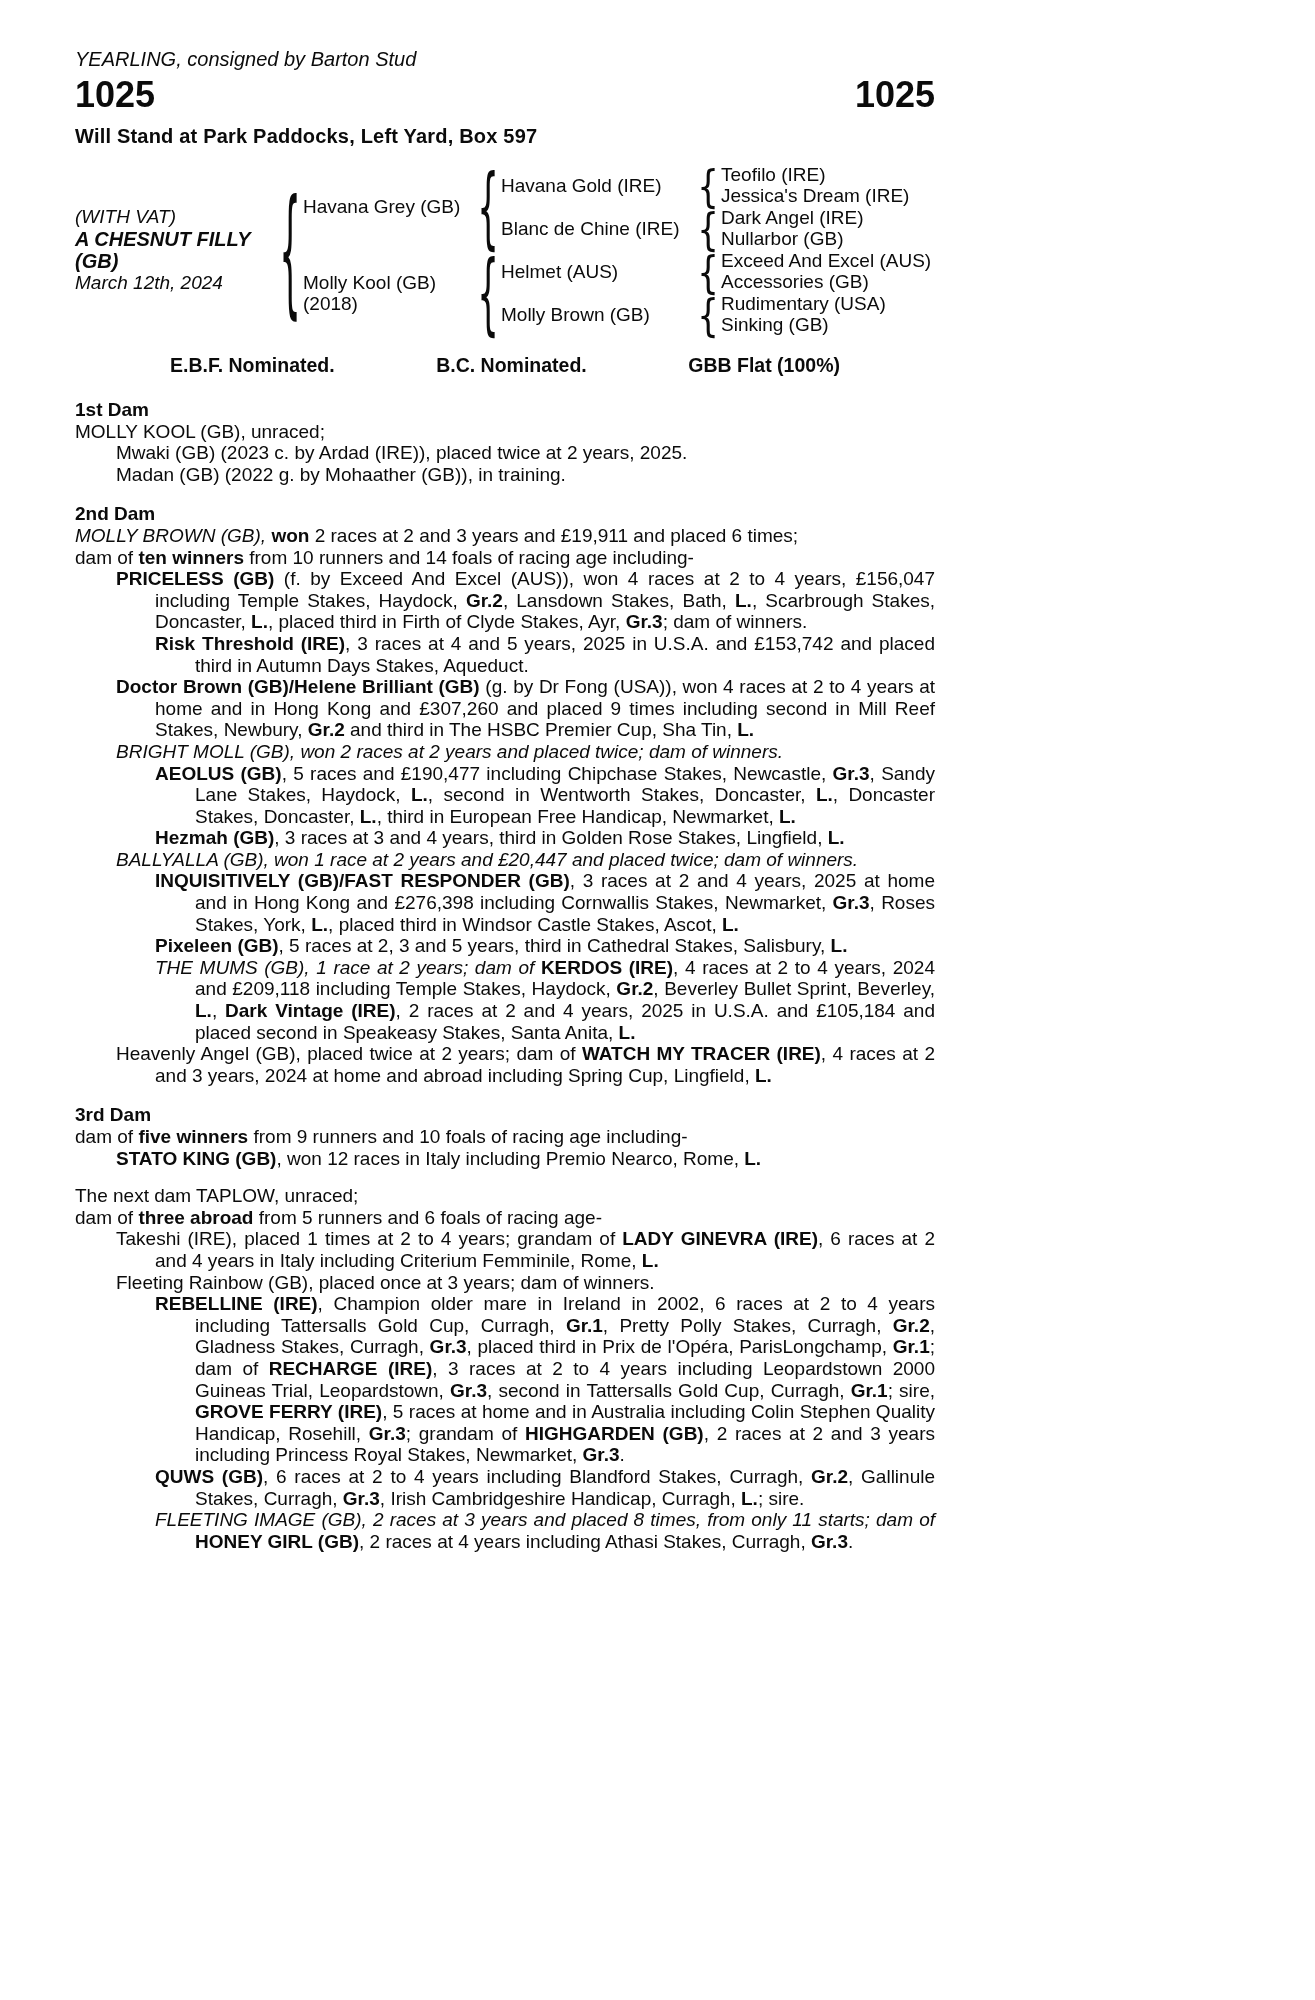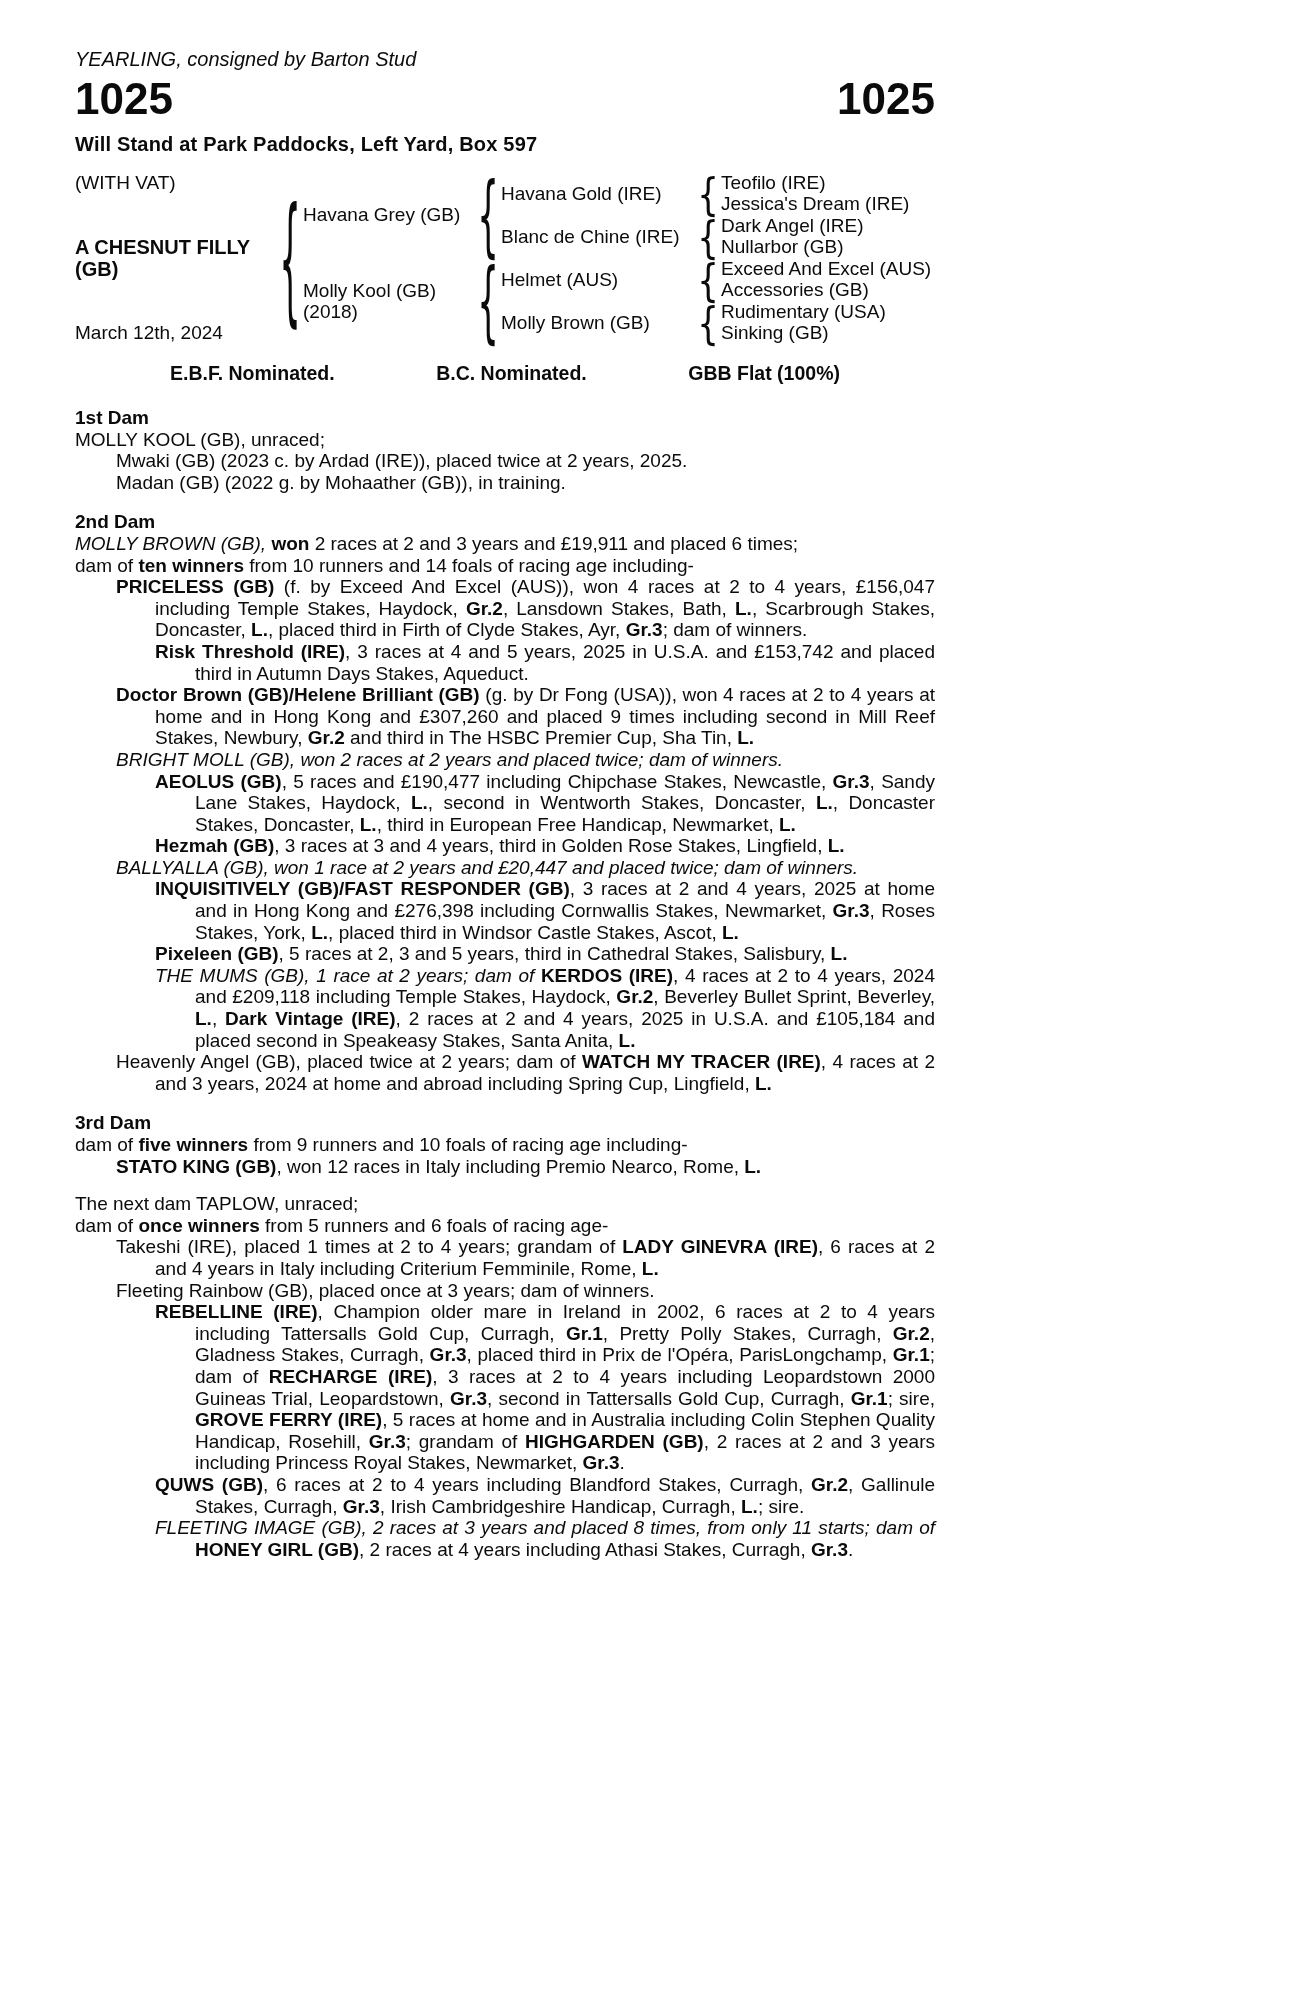--- a/index.html
+++ b/index.html
@@ -4,28 +4,28 @@
 <style>
   html,body{margin:0;padding:0;}
   body{
     width:1315px;height:2000px;background:#ffffff;color:#0b0b0b;
     font-family:"Liberation Sans", sans-serif;position:relative;
     -webkit-font-smoothing:antialiased;
   }
   .content{position:absolute;left:75px;top:48px;width:860px;}
   .type-line{text-align:left;font-style:italic;font-size:20px;}
   .lot-row{display:flex;justify-content:space-between;align-items:baseline;
-    font-weight:bold;font-size:44px;line-height:1;margin-top:6px;}
+    font-weight:bold;font-size:36px;line-height:1;margin-top:6px;}
   .stand-line{font-weight:bold;font-size:20px;margin-top:12px;letter-spacing:.2px;}
 
   
   .ped{display:grid;grid-template-columns:202px 26px 172px 26px 194px 26px 1fr;
     grid-auto-rows:21.5px;margin-top:16px;font-size:19px;}
   .ped .cell{display:flex;align-items:center;white-space:nowrap;}
-  .ped .info{flex-direction:column;align-items:flex-start;justify-content:space-between;white-space:normal;}
+  .ped .info{flex-direction:column;align-items:flex-start;justify-content:center;white-space:normal;font-style:italic;}
   .animal-name{font-weight:bold;font-size:20px;line-height:22px;max-width:190px;}
   .ped .bracecell{justify-content:center;overflow:visible;}
   .bracecell span{display:block;line-height:1;font-size:34px;font-weight:400;
     font-family:"DejaVu Sans", sans-serif;transform-origin:center;}
   .br-pair span{transform:scaleY(1.3);}
   .br-half span{transform:scaleY(2.6);}
   .br-full span{transform:scaleY(4.1);}
   .damblock{line-height:21.5px;}
 
   .noms{display:flex;justify-content:space-between;font-weight:bold;font-size:19.5px;
@@ -131,21 +131,21 @@
       <div class="bpara ind2"><span class="b">Hezmah (GB)</span><span>, 3 races at 3 and 4 years, third in Golden Rose Stakes, Lingfield, </span><span class="b">L.</span></div>
       <div class="bpara ind1"><span class="i">BALLYALLA (GB), won 1 race at 2 years and £20,447 and placed twice; dam of winners.</span></div>
       <div class="bpara ind2"><span class="b">INQUISITIVELY (GB)/FAST RESPONDER (GB)</span><span>, 3 races at 2 and 4 years, 2025 at home and in Hong Kong and £276,398 including Cornwallis Stakes, Newmarket, </span><span class="b">Gr.3</span><span>, Roses Stakes, York, </span><span class="b">L.</span><span>, placed third in Windsor Castle Stakes, Ascot, </span><span class="b">L.</span></div>
       <div class="bpara ind2"><span class="b">Pixeleen (GB)</span><span>, 5 races at 2, 3 and 5 years, third in Cathedral Stakes, Salisbury, </span><span class="b">L.</span></div>
       <div class="bpara ind2"><span class="i">THE MUMS (GB), 1 race at 2 years; dam of </span><span class="b">KERDOS (IRE)</span><span>, 4 races at 2 to 4 years, 2024 and £209,118 including Temple Stakes, Haydock, </span><span class="b">Gr.2</span><span>, Beverley Bullet Sprint, Beverley, </span><span class="b">L.</span><span>, </span><span class="b">Dark Vintage (IRE)</span><span>, 2 races at 2 and 4 years, 2025 in U.S.A. and £105,184 and placed second in Speakeasy Stakes, Santa Anita, </span><span class="b">L.</span></div>
       <div class="bpara ind1"><span>Heavenly Angel (GB), placed twice at 2 years; dam of </span><span class="b">WATCH MY TRACER (IRE)</span><span>, 4 races at 2 and 3 years, 2024 at home and abroad including Spring Cup, Lingfield, </span><span class="b">L.</span></div>
       <div class="bhead">3rd Dam</div>
       <div class="bpara ind0"><span>dam of </span><span class="b">five winners</span><span> from 9 runners and 10 foals of racing age including-</span></div>
       <div class="bpara ind1"><span class="b">STATO KING (GB)</span><span>, won 12 races in Italy including Premio Nearco, Rome, </span><span class="b">L.</span></div>
       <div class="bpara ind0 gap2"><span>The next dam TAPLOW, unraced;</span></div>
-      <div class="bpara ind0"><span>dam of </span><span class="b">once winners</span><span> from 5 runners and 6 foals of racing age-</span></div>
+      <div class="bpara ind0"><span>dam of </span><span class="b">three abroad</span><span> from 5 runners and 6 foals of racing age-</span></div>
       <div class="bpara ind1"><span>Takeshi (IRE), placed 1 times at 2 to 4 years; grandam of </span><span class="b">LADY GINEVRA (IRE)</span><span>, 6 races at 2 and 4 years in Italy including Criterium Femminile, Rome, </span><span class="b">L.</span></div>
       <div class="bpara ind1"><span>Fleeting Rainbow (GB), placed once at 3 years; dam of winners.</span></div>
       <div class="bpara ind2"><span class="b">REBELLINE (IRE)</span><span>, Champion older mare in Ireland in 2002, 6 races at 2 to 4 years including Tattersalls Gold Cup, Curragh, </span><span class="b">Gr.1</span><span>, Pretty Polly Stakes, Curragh, </span><span class="b">Gr.2</span><span>, Gladness Stakes, Curragh, </span><span class="b">Gr.3</span><span>, placed third in Prix de l'Opéra, ParisLongchamp, </span><span class="b">Gr.1</span><span>; dam of </span><span class="b">RECHARGE (IRE)</span><span>, 3 races at 2 to 4 years including Leopardstown 2000 Guineas Trial, Leopardstown, </span><span class="b">Gr.3</span><span>, second in Tattersalls Gold Cup, Curragh, </span><span class="b">Gr.1</span><span>; sire, </span><span class="b">GROVE FERRY (IRE)</span><span>, 5 races at home and in Australia including Colin Stephen Quality Handicap, Rosehill, </span><span class="b">Gr.3</span><span>; grandam of </span><span class="b">HIGHGARDEN (GB)</span><span>, 2 races at 2 and 3 years including Princess Royal Stakes, Newmarket, </span><span class="b">Gr.3</span><span>.</span></div>
       <div class="bpara ind2"><span class="b">QUWS (GB)</span><span>, 6 races at 2 to 4 years including Blandford Stakes, Curragh, </span><span class="b">Gr.2</span><span>, Gallinule Stakes, Curragh, </span><span class="b">Gr.3</span><span>, Irish Cambridgeshire Handicap, Curragh, </span><span class="b">L.</span><span>; sire.</span></div>
       <div class="bpara ind2"><span class="i">FLEETING IMAGE (GB), 2 races at 3 years and placed 8 times, from only 11 starts; dam of </span><span class="b">HONEY GIRL (GB)</span><span>, 2 races at 4 years including Athasi Stakes, Curragh, </span><span class="b">Gr.3</span><span>.</span></div>
     </div>
 
 </div>
 
 </body></html>

